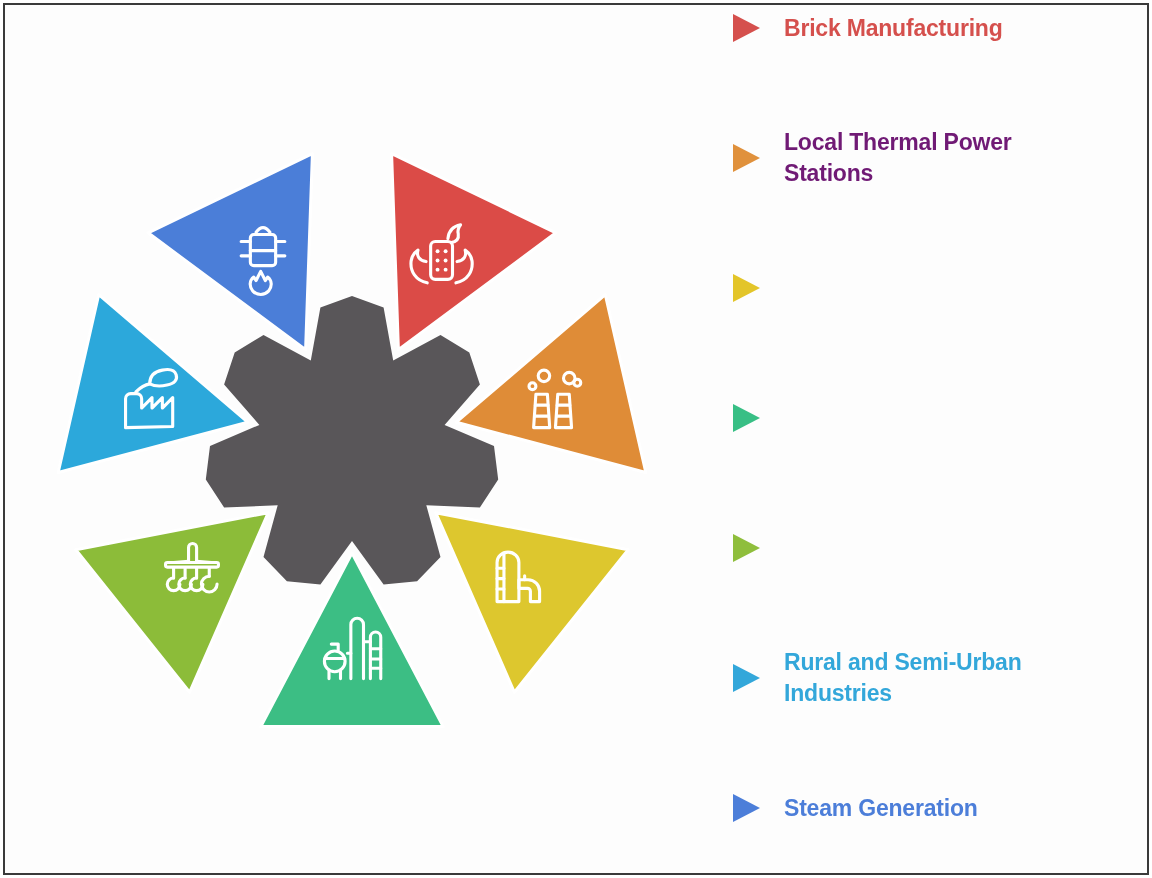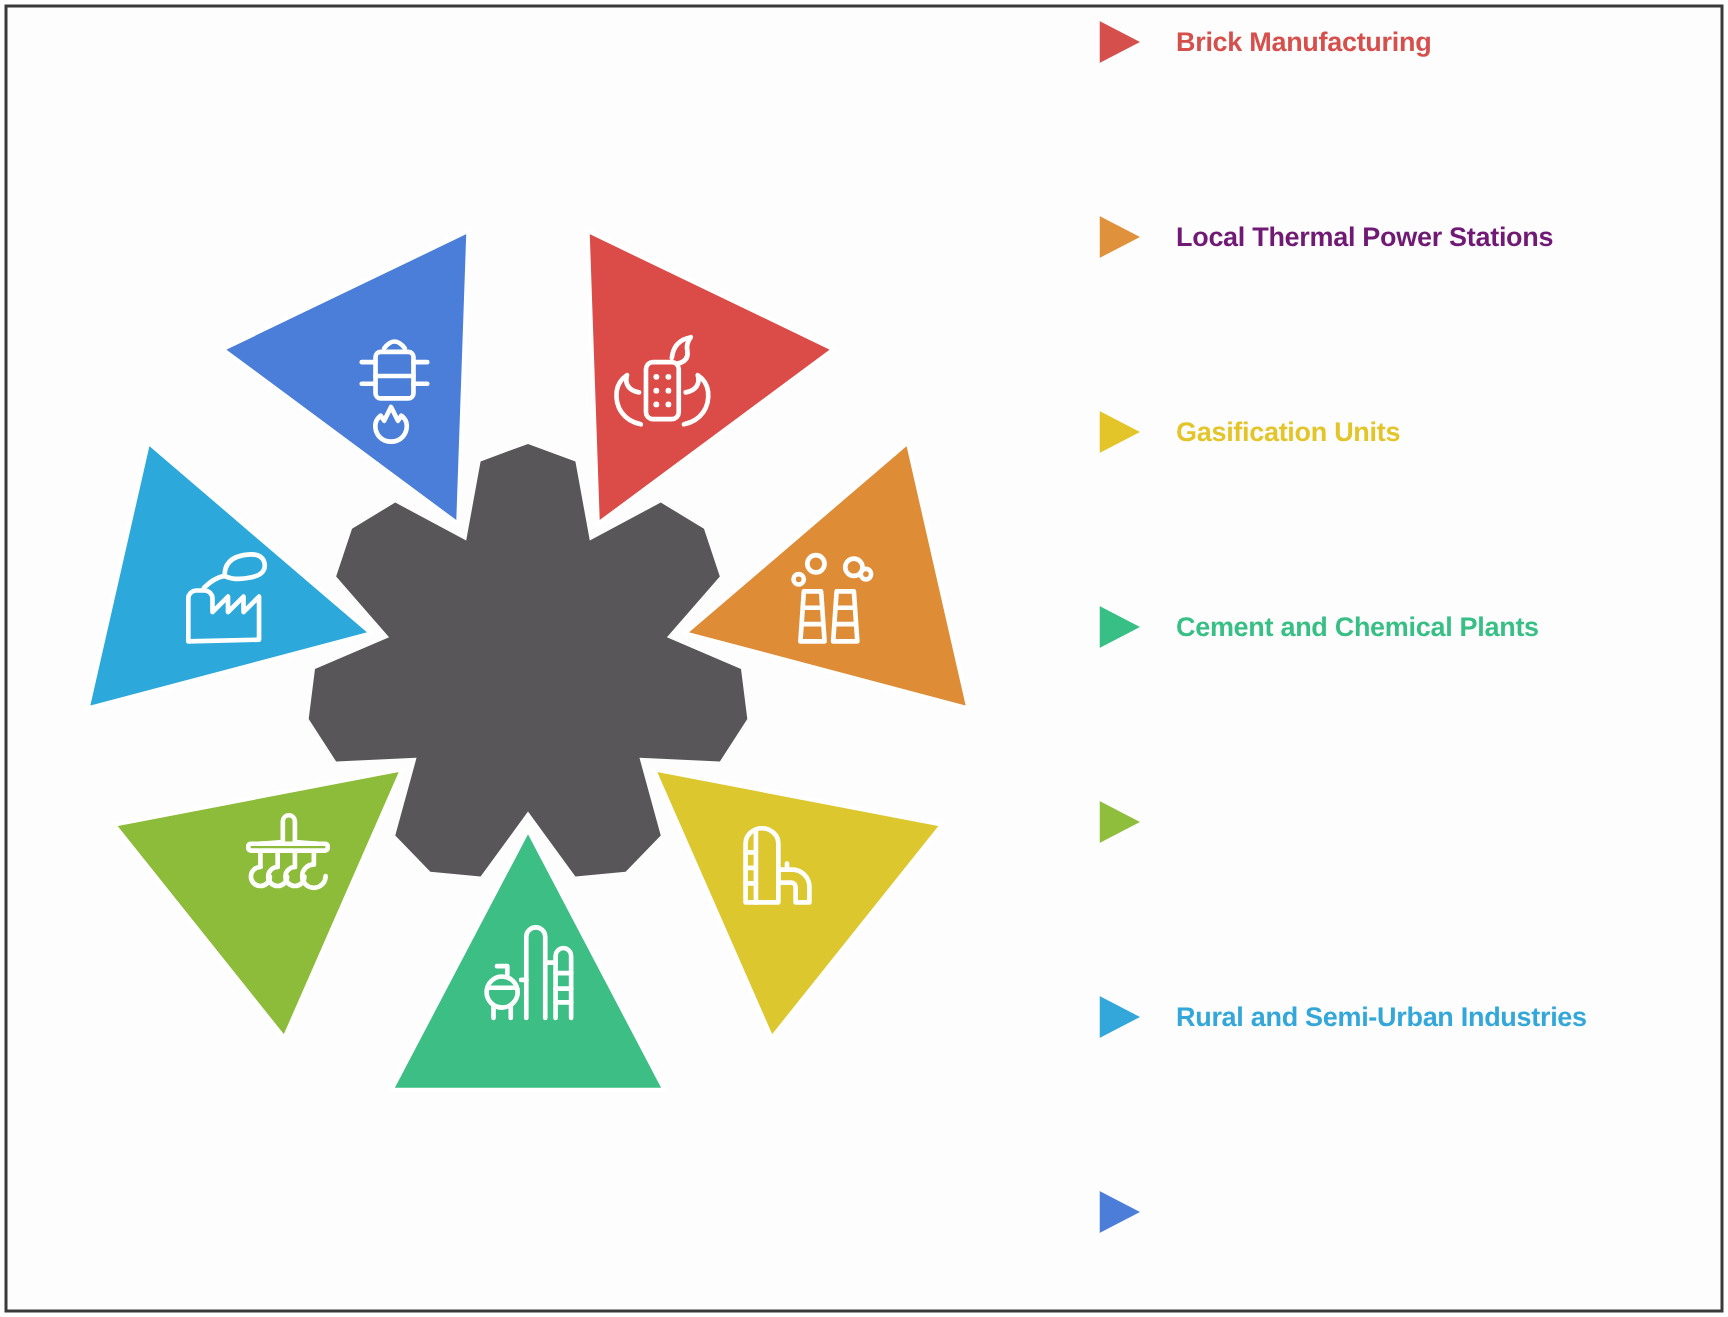--- a/index.html
+++ b/index.html
@@ -19,21 +19,21 @@
     fill:none;stroke:#ffffff;stroke-width:2.7;
     stroke-linecap:round;stroke-linejoin:round;
   }
   .icon .dot{fill:#ffffff;stroke:none;}
   .legend-row{
     position:absolute;left:733px;width:372px;height:130px;
     display:flex;align-items:center;gap:24px;
   }
   .legend-arrow{flex:0 0 auto;display:block;}
   .legend-label{
-    font-size:18px;font-weight:bold;line-height:31px;
+    font-size:23px;font-weight:bold;line-height:31px;
     letter-spacing:-0.2px;width:300px;
   }
 </style>
 </head>
 <body>
 
 <div class="frame"></div>
 
 <svg class="wheel-svg" width="700" height="878" viewBox="0 0 700 878">
 
@@ -131,36 +131,35 @@
 <div class="legend-row" style="top:93px">
   <svg class="legend-arrow" width="27" height="28">
     <polygon points="0,0 27,14 0,28" fill="#E0913C"></polygon>
     </svg>
   <div class="legend-label" style="color: #701a75;">Local Thermal Power Stations</div>
 </div>
 <div class="legend-row" style="top:223px">
   <svg class="legend-arrow" width="27" height="28">
     <polygon points="0,0 27,14 0,28" fill="#E3C529"></polygon>
     </svg>
-  <div class="legend-label" style="color: rgb(227, 197, 41);">Gasification Units</div>
 </div>
 <div class="legend-row" style="top:353px">
   <svg class="legend-arrow" width="27" height="28">
     <polygon points="0,0 27,14 0,28" fill="#38BF85"></polygon>
     </svg>
-  <div class="legend-label" style="color: rgb(56, 191, 133);">Cement and Chemical Plants</div>
 </div>
 <div class="legend-row" style="top:483px">
   <svg class="legend-arrow" width="27" height="28">
     <polygon points="0,0 27,14 0,28" fill="#8FBE3C"></polygon>
     </svg>
 </div>
 <div class="legend-row" style="top:613px">
   <svg class="legend-arrow" width="27" height="28">
     <polygon points="0,0 27,14 0,28" fill="#33A7DA"></polygon>
     </svg>
   <div class="legend-label" style="color: rgb(51, 167, 218);">Rural and Semi-Urban Industries</div>
 </div>
 <div class="legend-row" style="top:743px">
   <svg class="legend-arrow" width="27" height="28">
     <polygon points="0,0 27,14 0,28" fill="#4C7ED9"></polygon>
     </svg>
+  <div class="legend-label" style="color: rgb(76, 126, 217);">Steam Generation</div>
 </div>
 
 </body></html>

